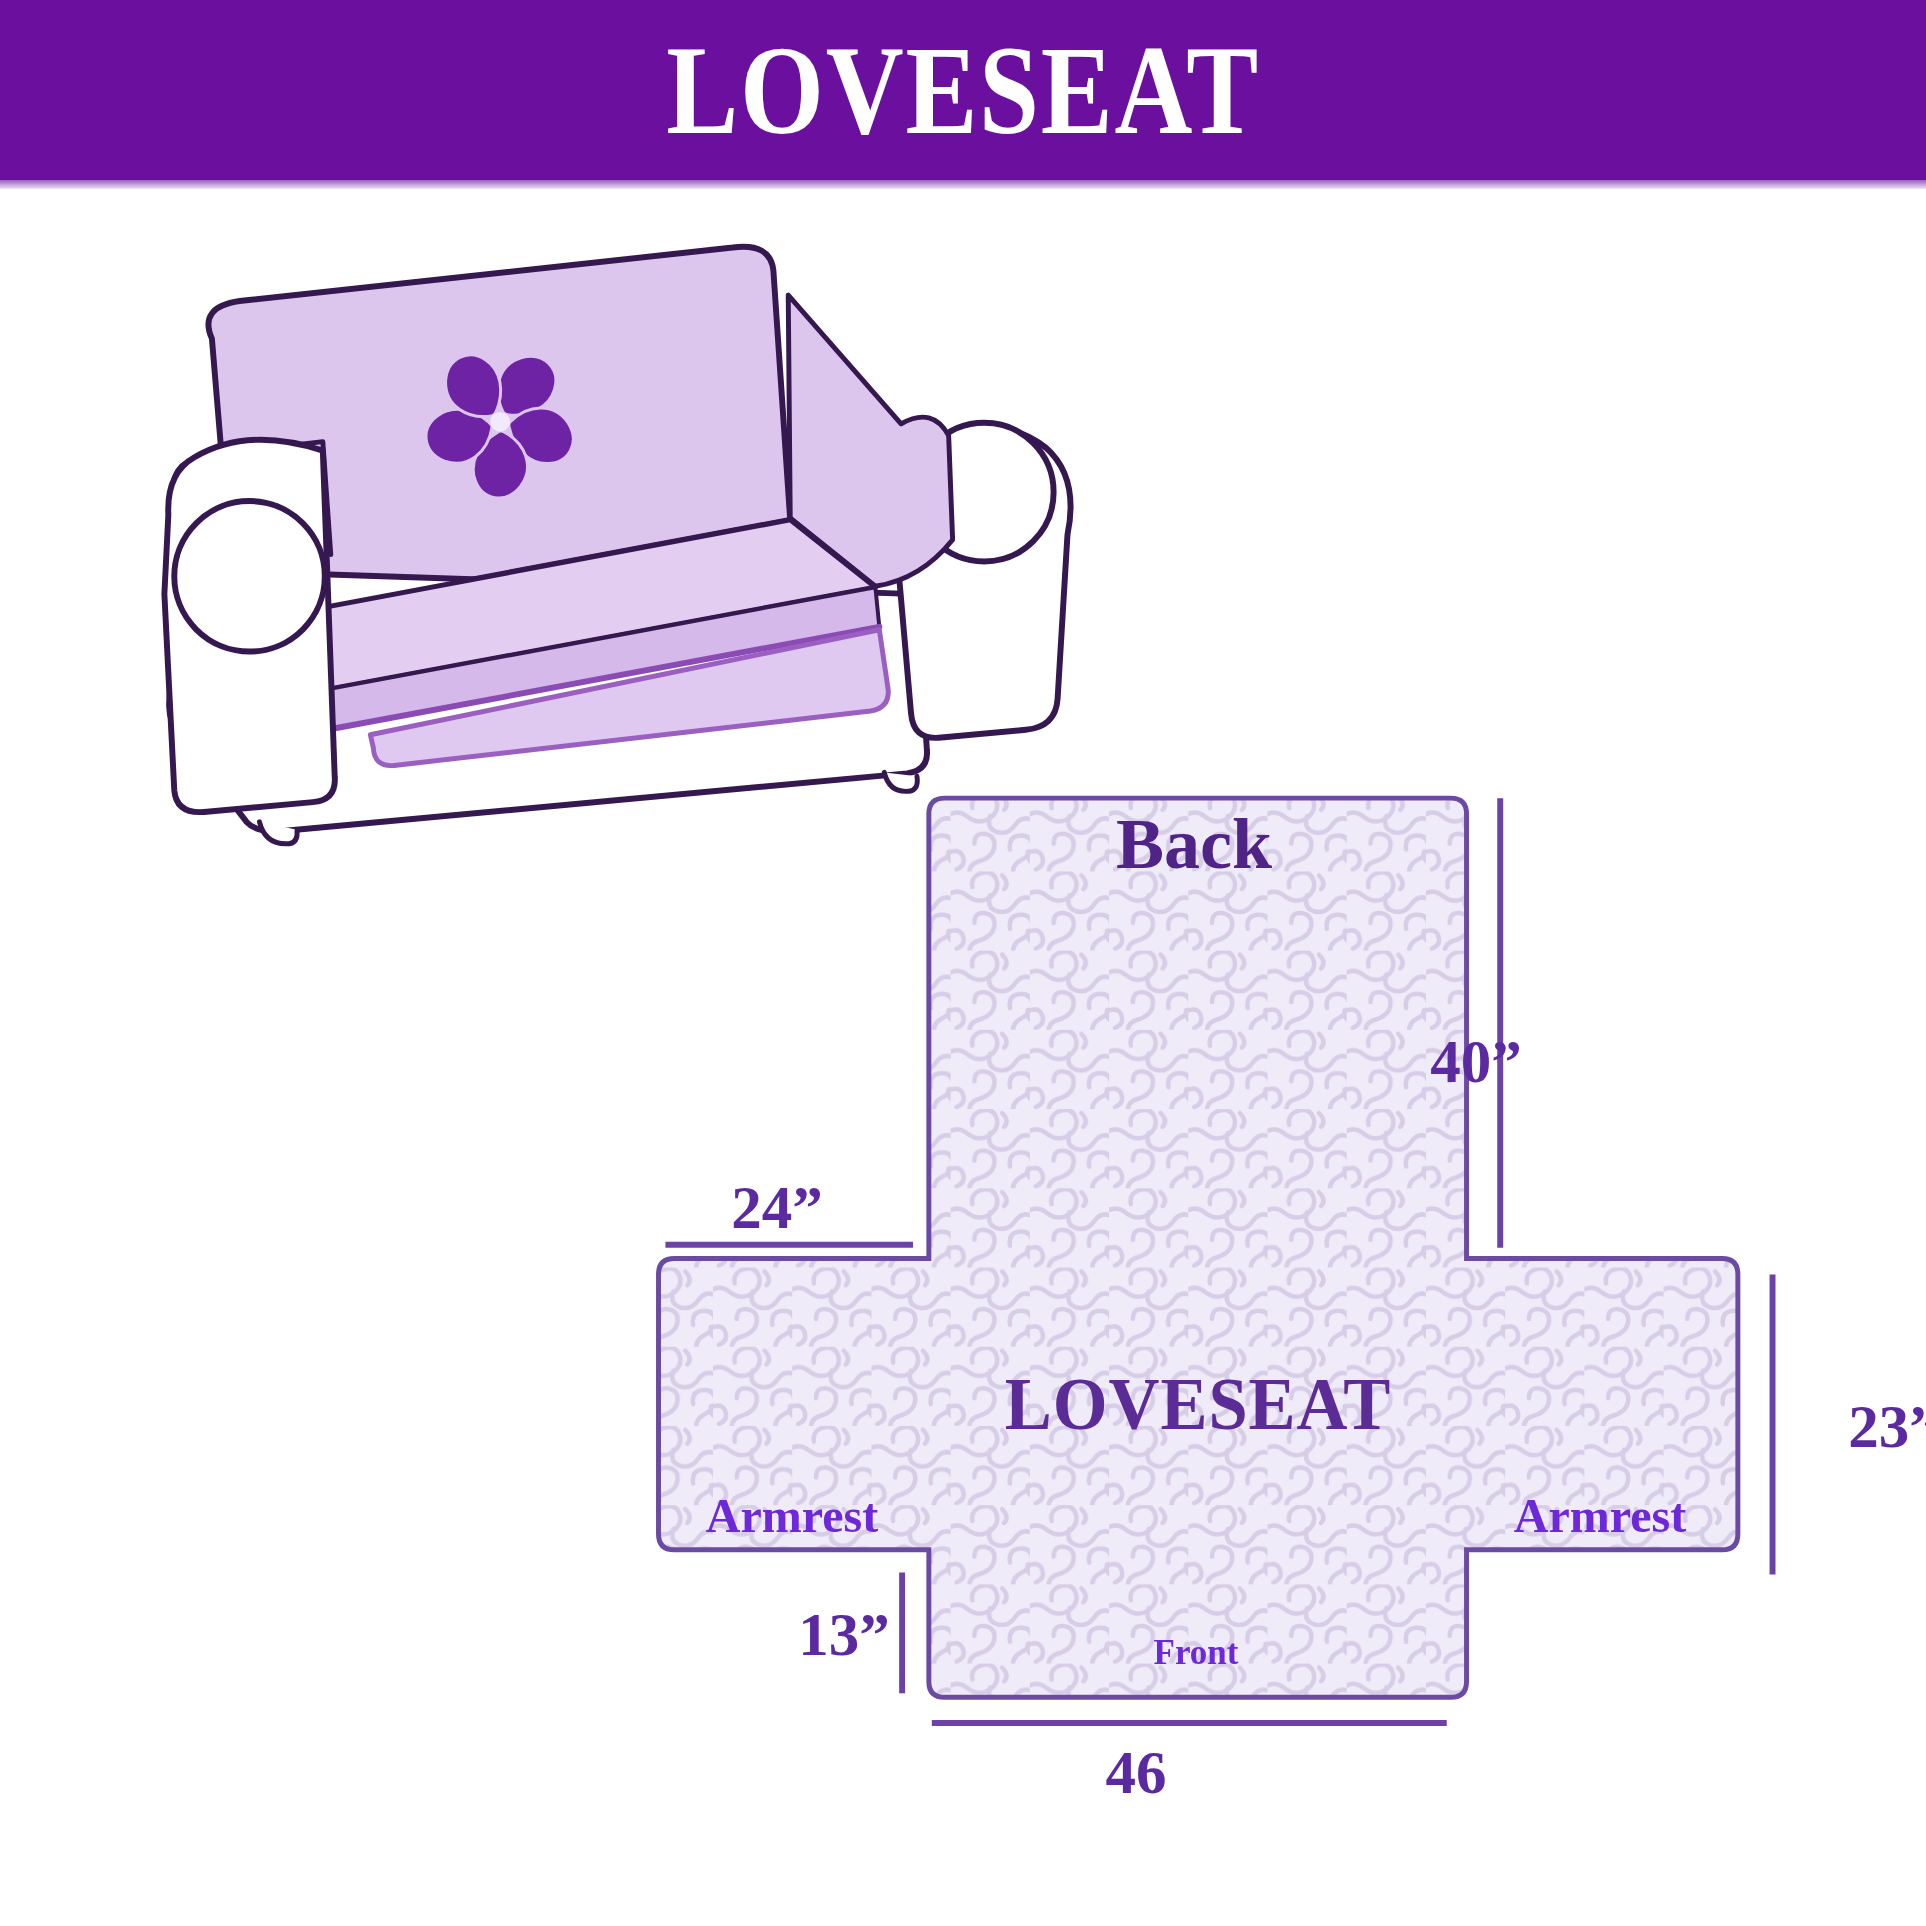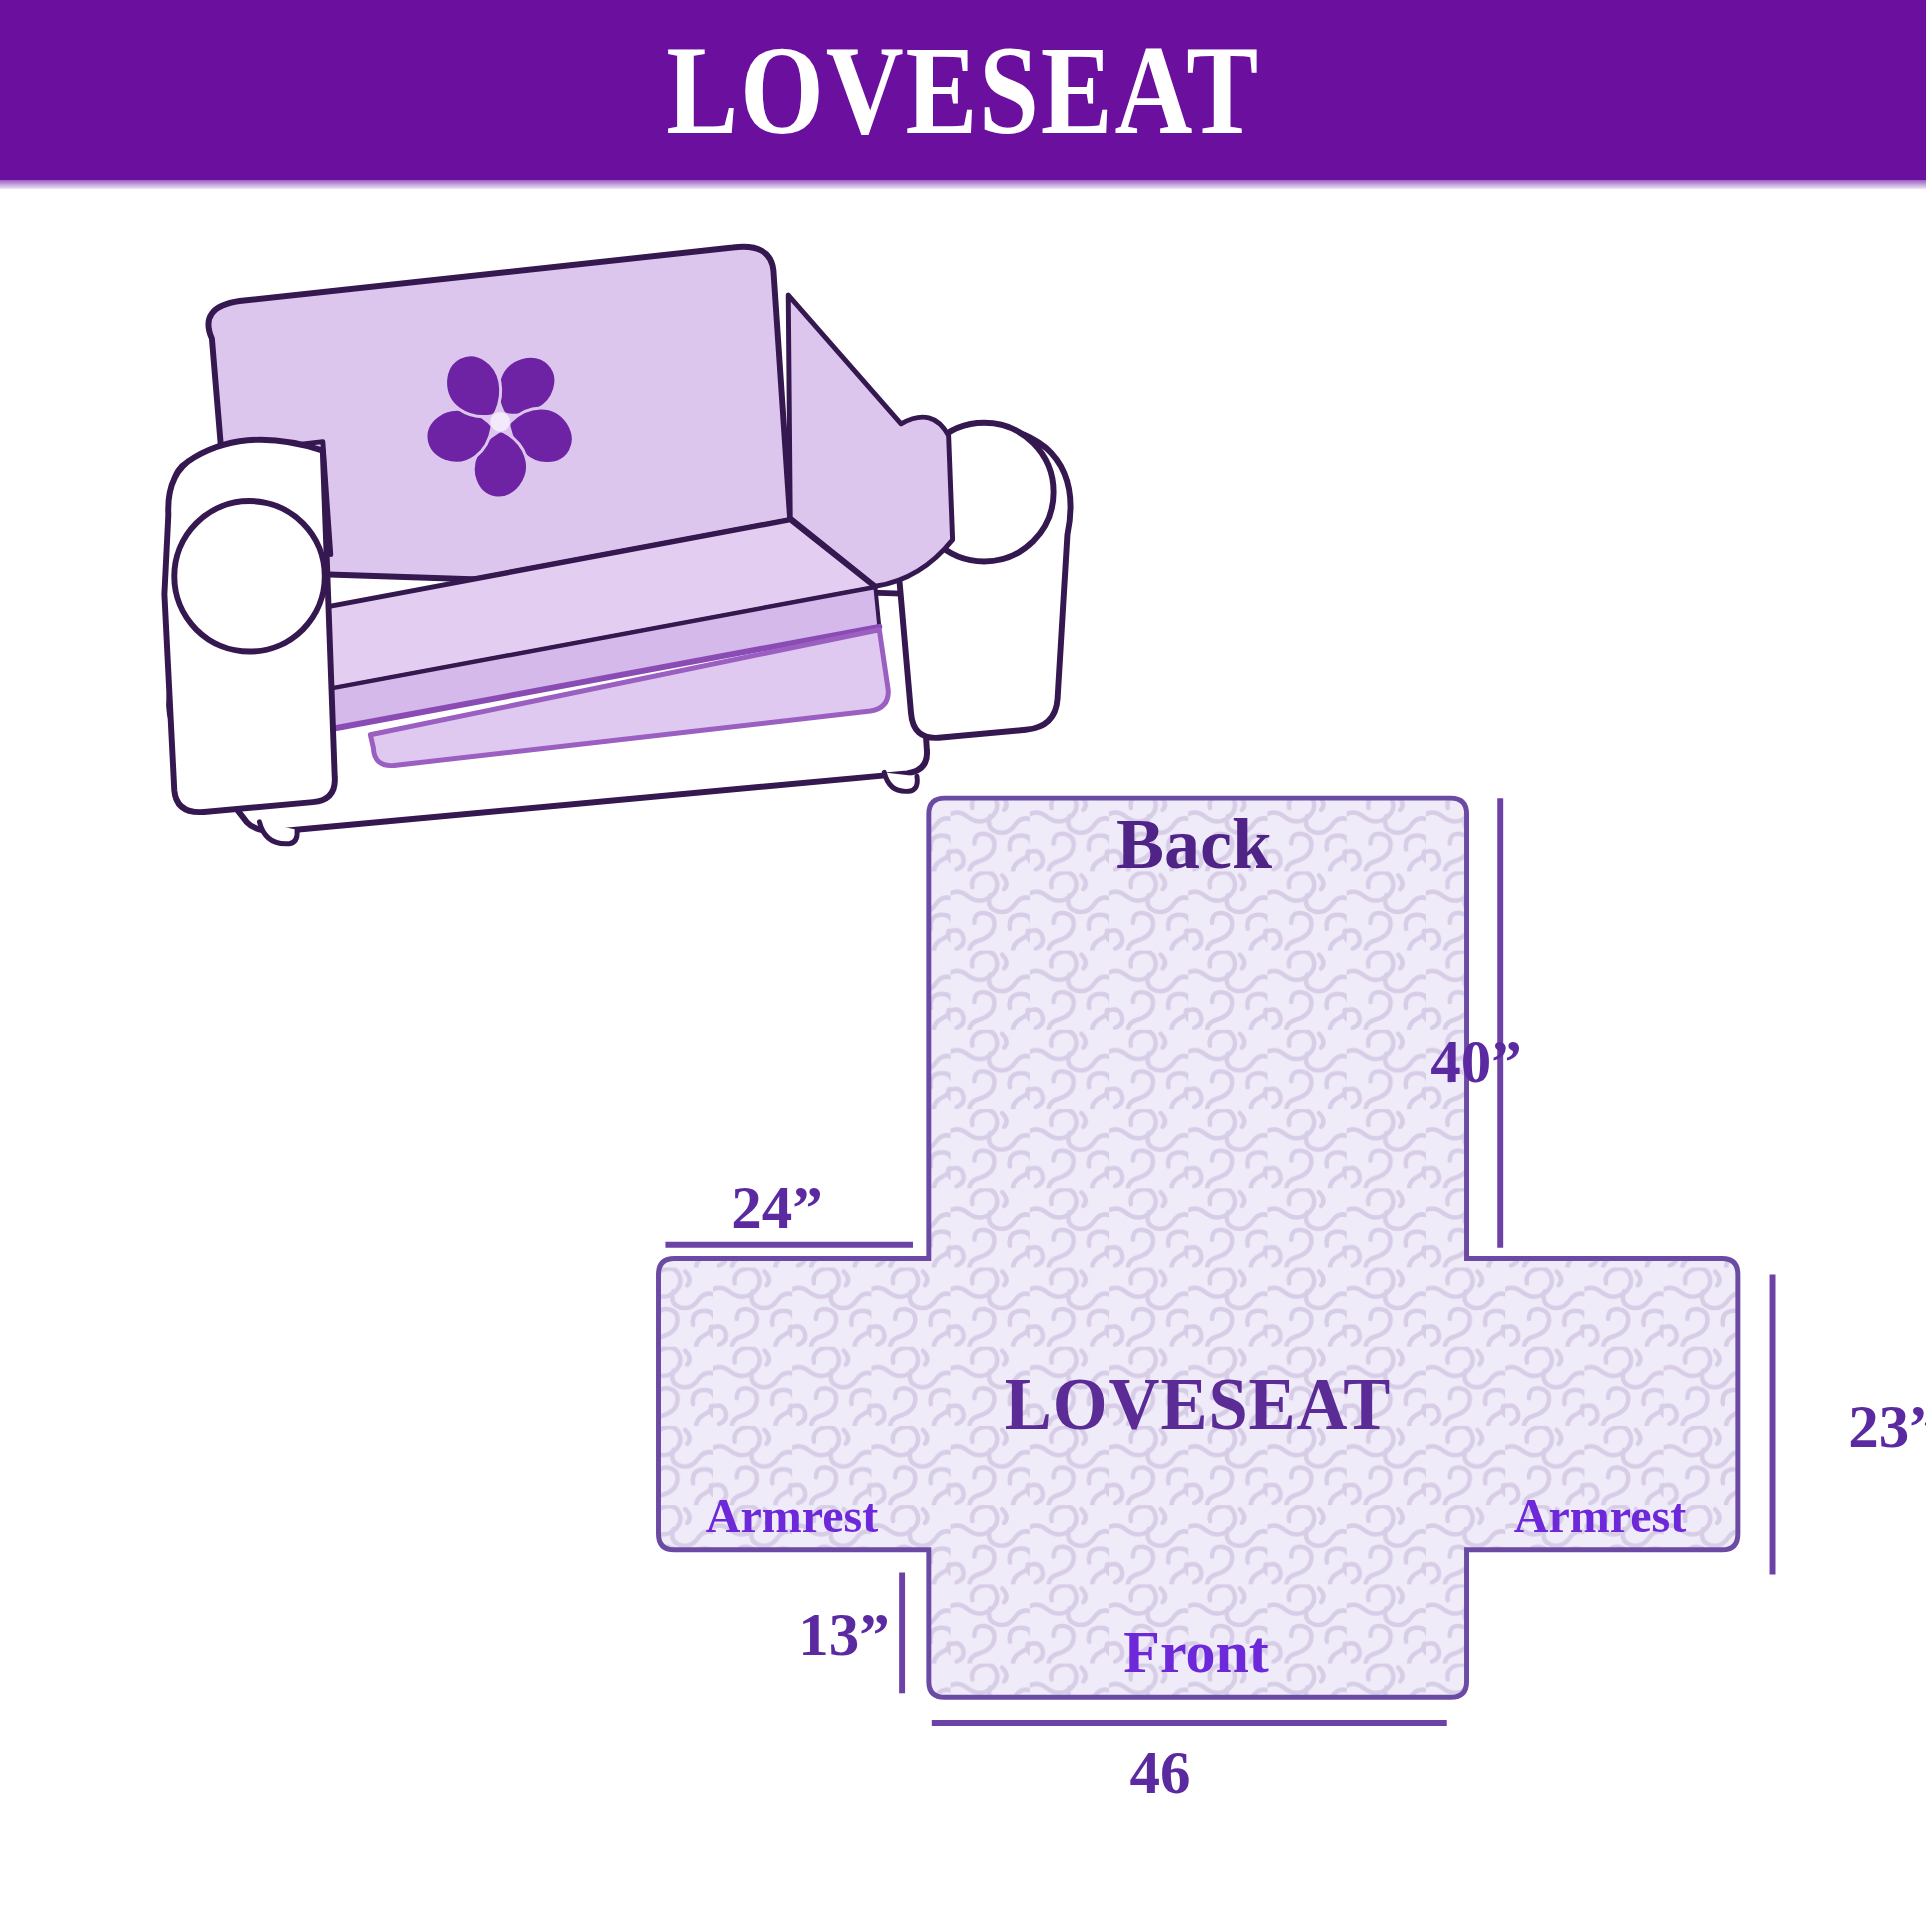--- a/index.html
+++ b/index.html
@@ -25,27 +25,27 @@
   
   .label{
     position:absolute;transform:translate(-50%,-50%);
     font-weight:bold;color:#6d28d9;white-space:nowrap;line-height:1;
   }
   .lbl-back     {left:1194px;top:844px;font-size:72px;color:#4f2486}
   .lbl-loveseat {left:1198px;top:1403px;font-size:75px;color:#5b2c96;
                  transform:translate(-50%,-50%) scaleX(.94);letter-spacing:1px}
   .lbl-armrest-l{left:792px; top:1516px;font-size:48px}
   .lbl-armrest-r{left:1600px;top:1516px;font-size:48px}
-  .lbl-front    {left:1196px;top:1652px;font-size:60px}
+  .lbl-front    {left:1196px;top:1652px;font-size:35px}
   .dim{color:#5b2aa0;font-size:61px}
   .dim-40{left:1476px;top:1061px}
   .dim-24{left:777px; top:1207px}
   .dim-23{left:1894px;top:1426px}
   .dim-13{left:844px; top:1634px}
-  .dim-46{left:1160px;top:1772px}
+  .dim-46{left:1136px;top:1772px}
 </style>
 </head>
 <body>
 
 <div id="canvas">
 
   <div class="header">
     <span class="title">LOVESEAT</span>
   </div>
   <div class="header-strip"></div>

